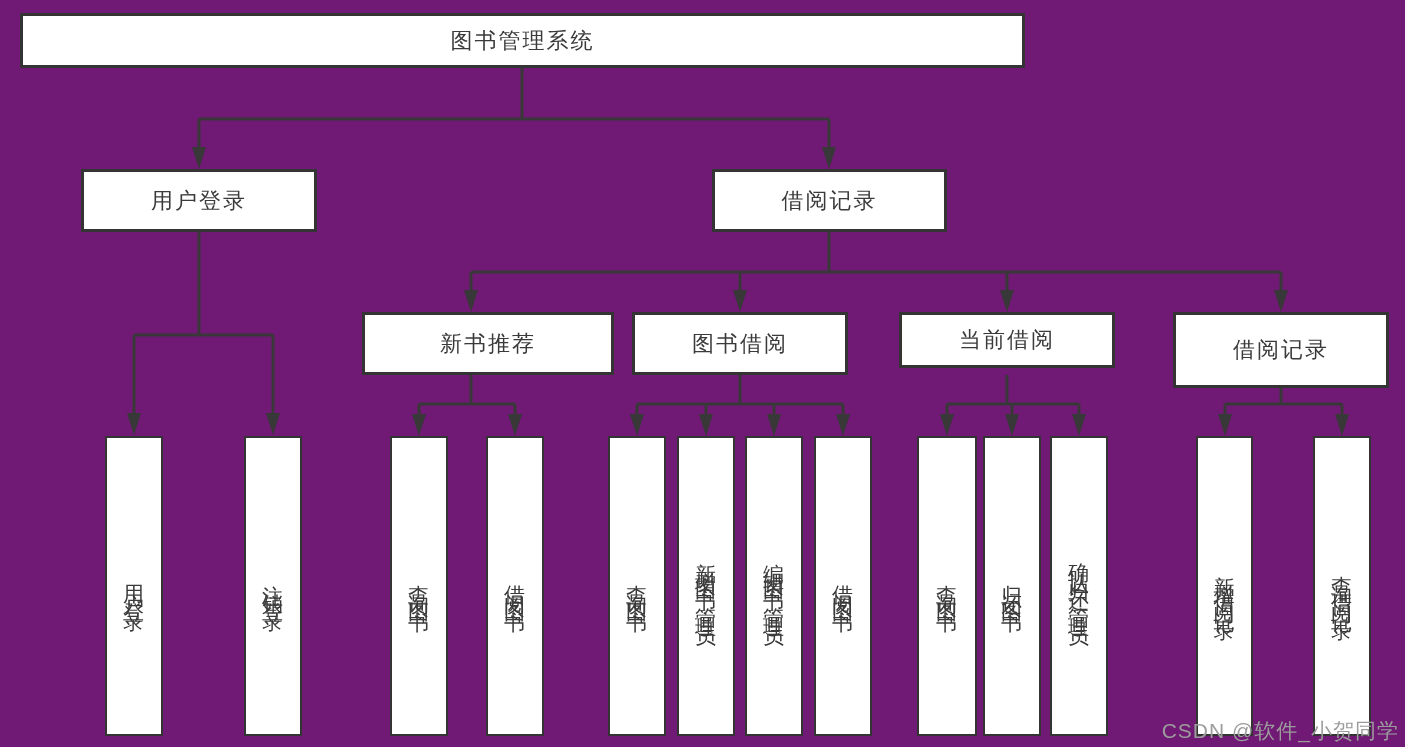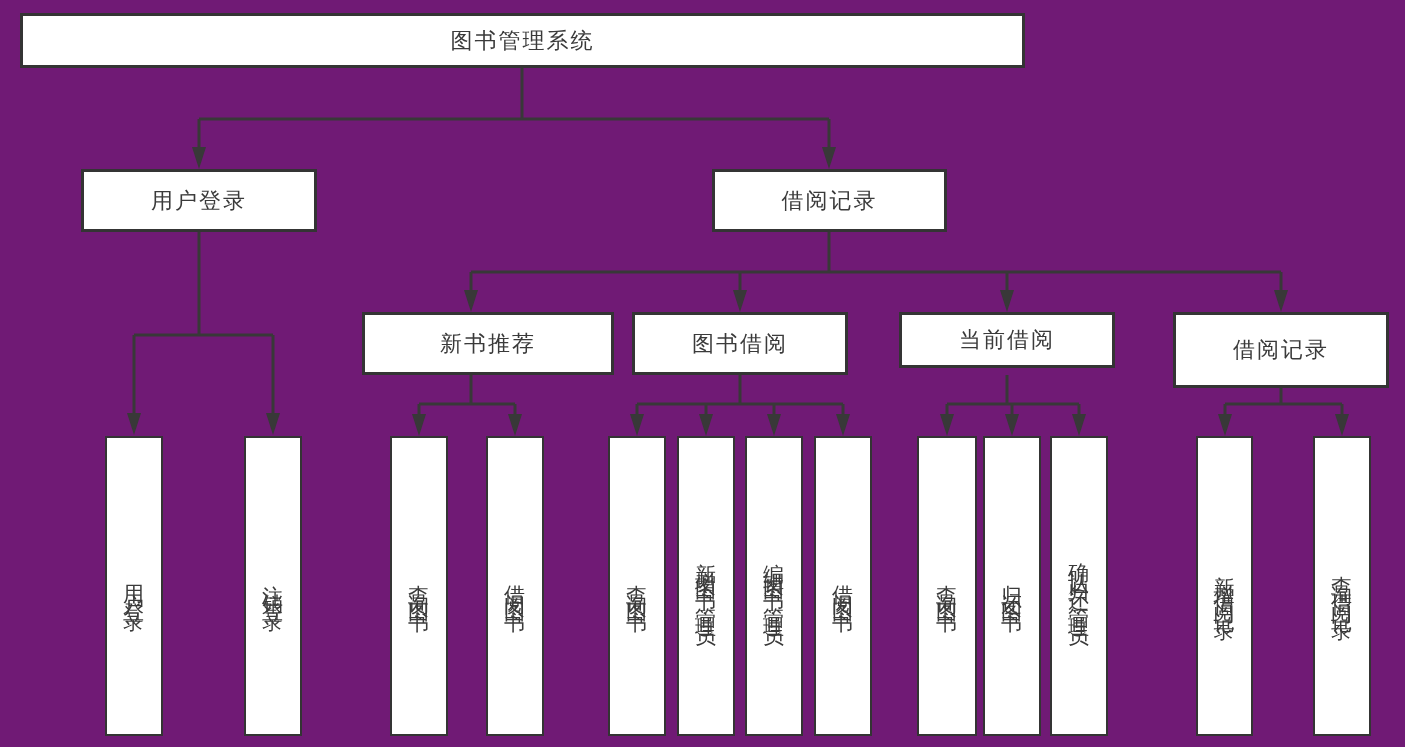--- a/index.html
+++ b/index.html
@@ -208,14 +208,15 @@
   <div class="box vnode p-lf-10">
     <span>确认归还（管理员）</span>
   </div>
   <div class="box vnode p-lf-11">
     <span>新增借阅记录</span>
   </div>
   <div class="box vnode p-lf-12">
     <span>查询借阅记录</span>
   </div>
 
+  <div class="watermark">CSDN @软件_小贺同学</div>
 
 </div>
 
 </body></html>

